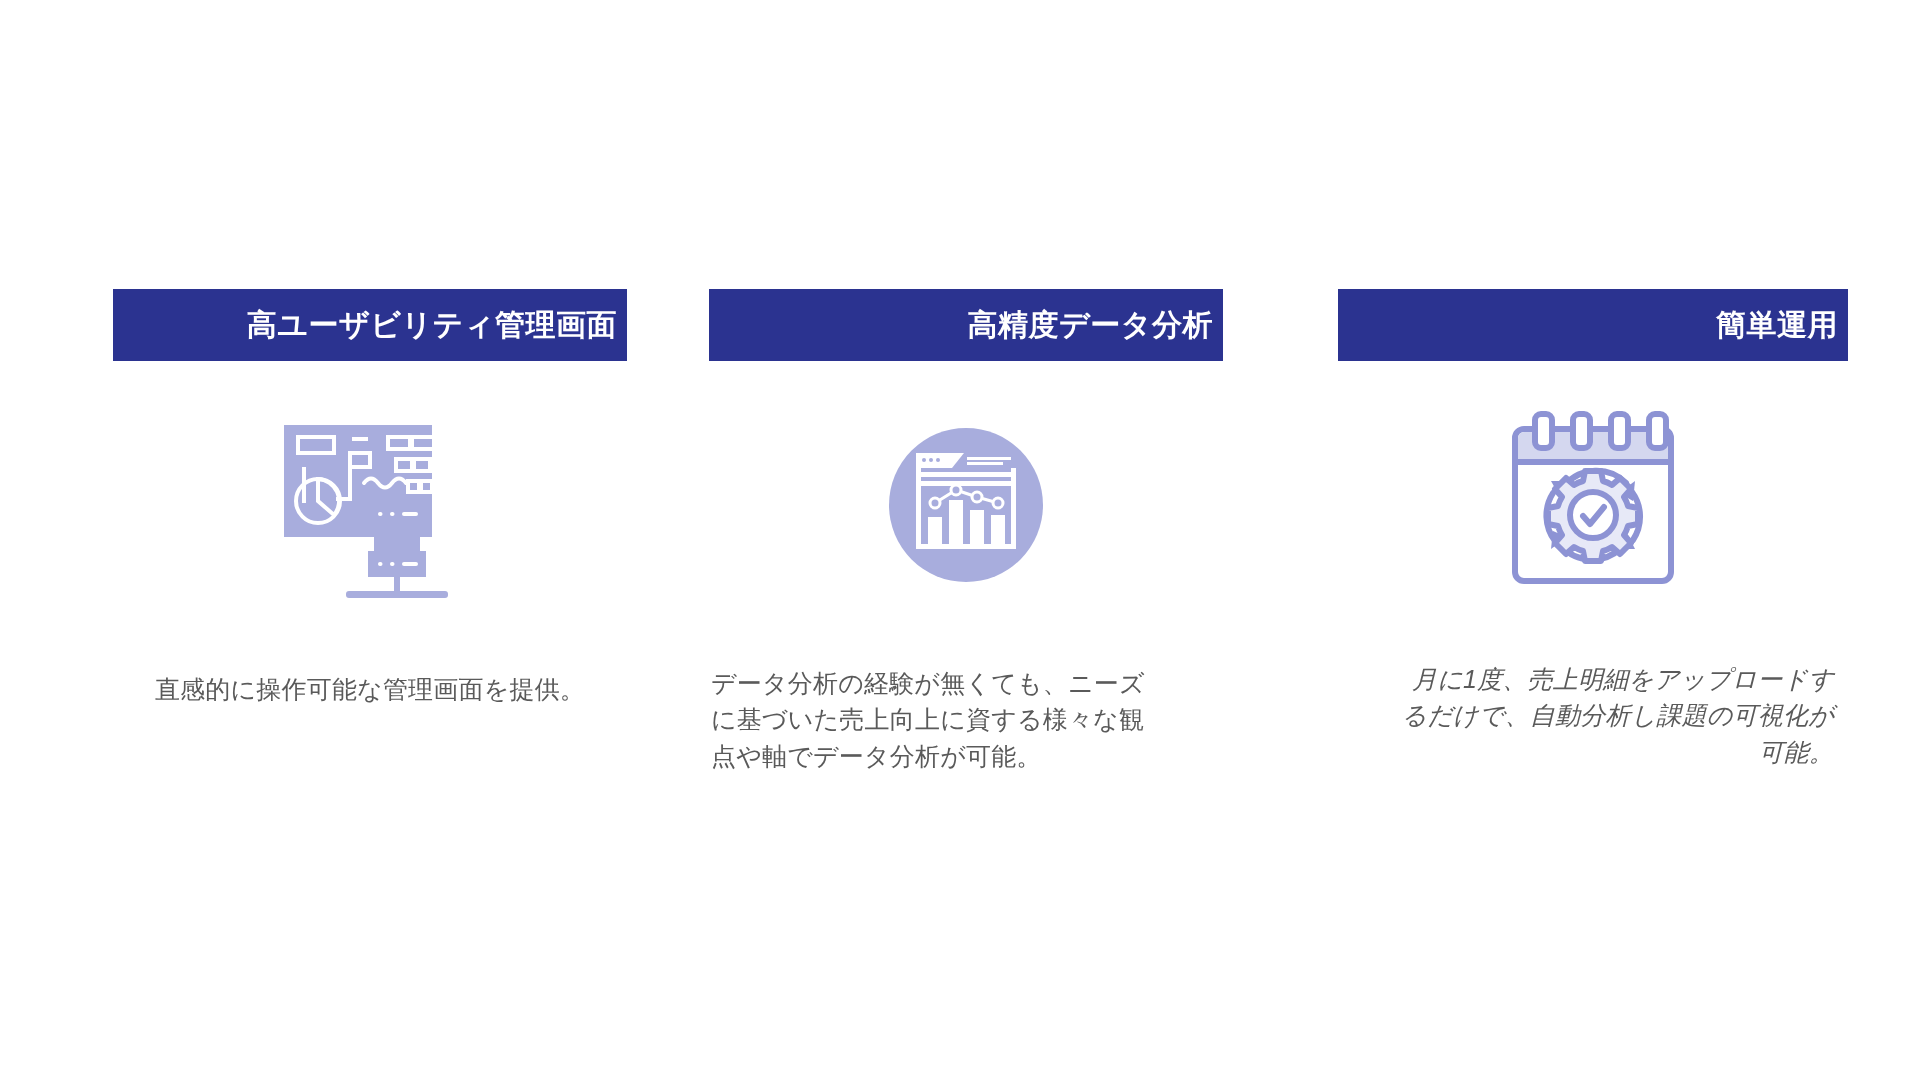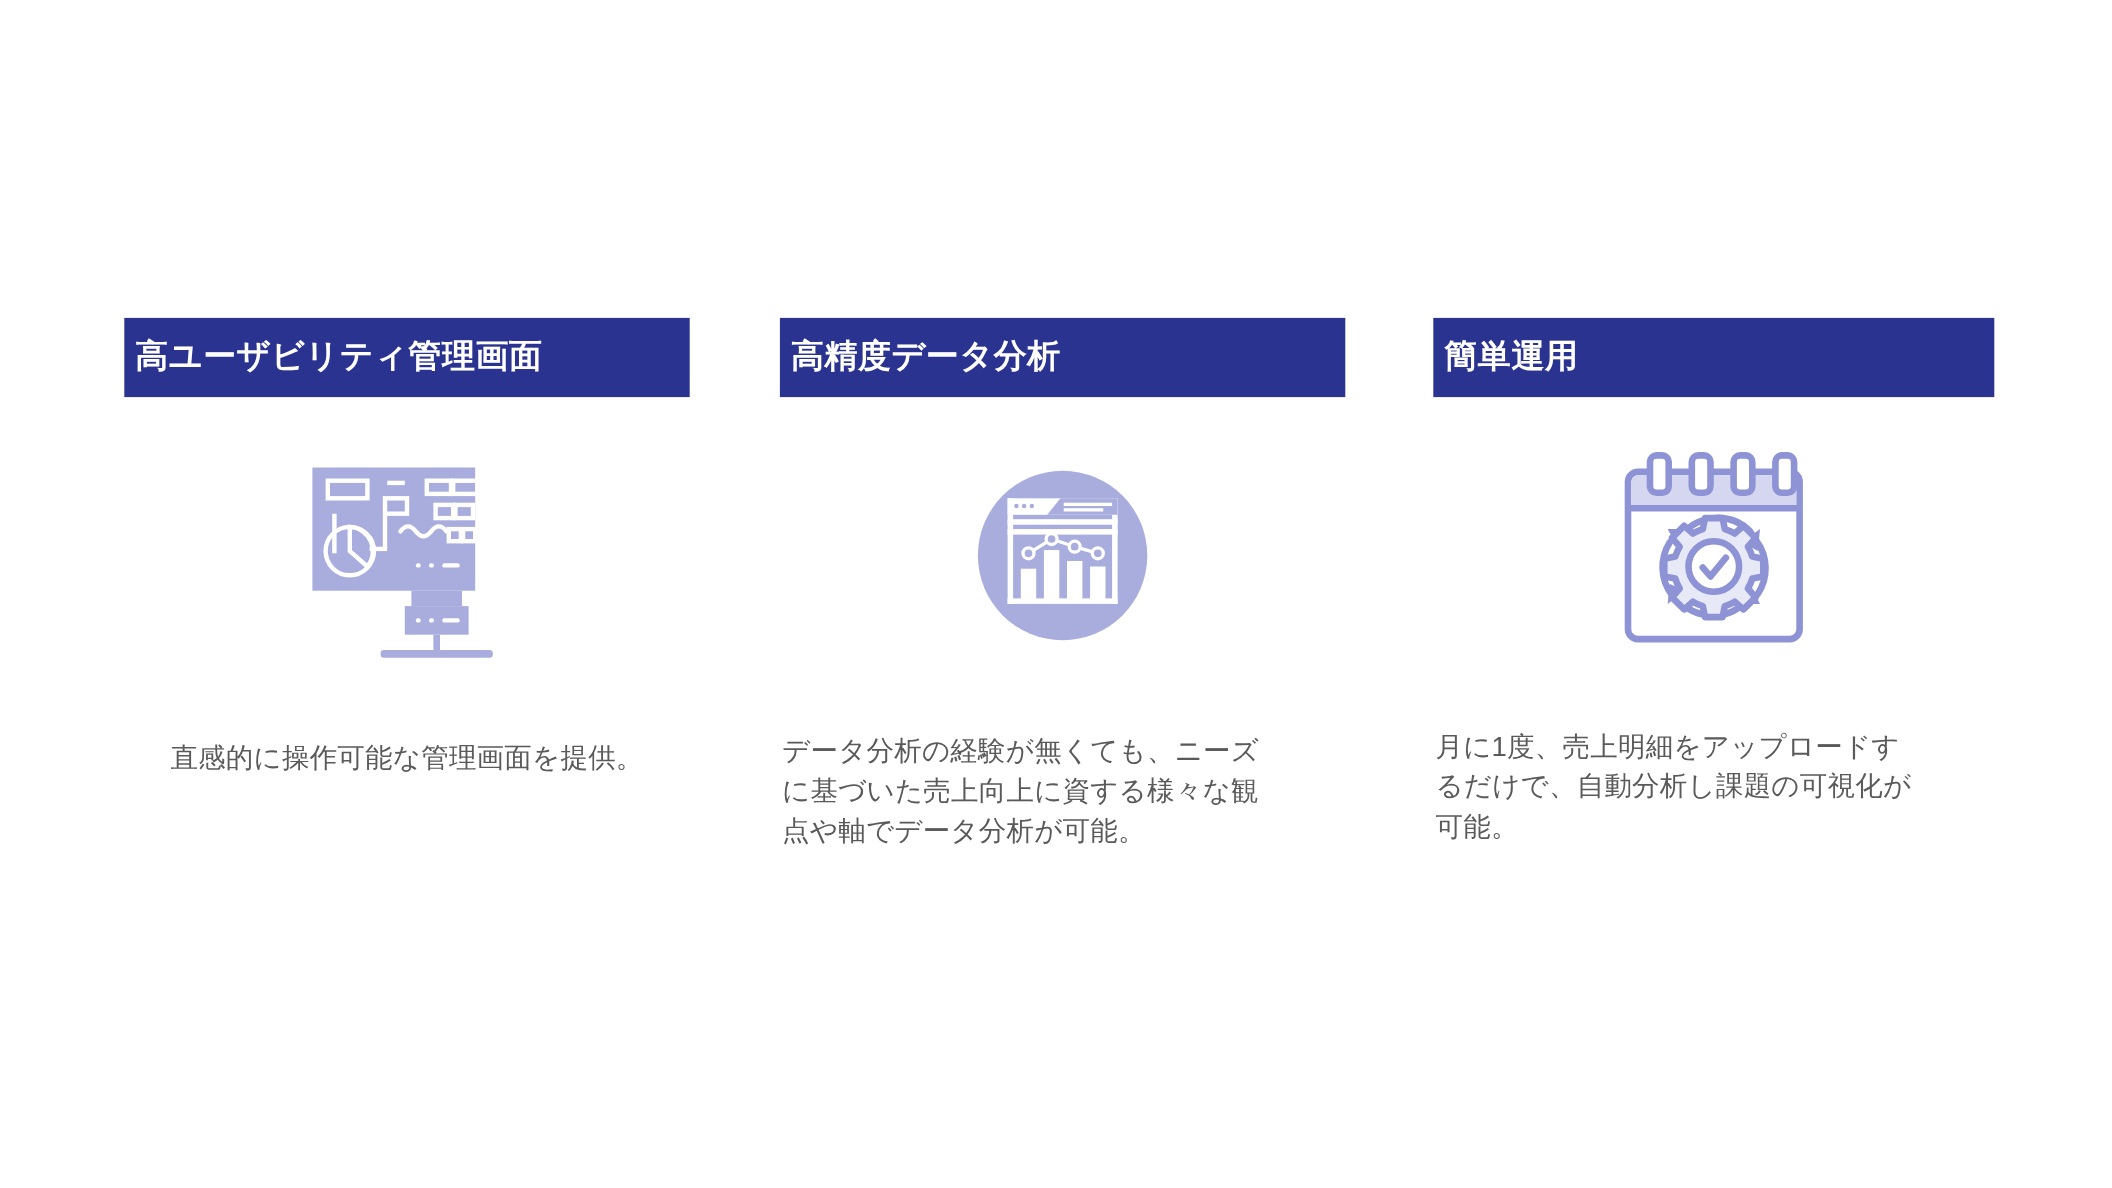--- a/index.html
+++ b/index.html
@@ -23,30 +23,30 @@
     background: #ffffff;
   }
 
   
   .card {
     position: absolute;
     top: 289px;
   }
   .card-1 { left: 113px;  width: 514px; }
   .card-2 { left: 709px;  width: 514px; }
-  .card-3 { left: 1303px; width: 510px; }
+  .card-3 { left: 1338px; width: 510px; }
 
   
   .card-header {
     height: 72px;
     background: #2b3390;
     color: #ffffff;
     display: flex;
     align-items: center;
-    justify-content: flex-start;
+    justify-content: flex-end;
     box-sizing: border-box;
     padding: 0 10px;
   }
   .card-header-title {
     font-size: 30px;
     font-weight: bold;
     letter-spacing: 0.5px;
     line-height: 1;
     white-space: nowrap;
   }
@@ -75,23 +75,24 @@
   .card-1 .card-body {
     text-align: center;
     padding: 0 4px;
   }
   .card-2 .card-body {
     text-align: left;
     padding-left: 2px;
     padding-right: 8px;
   }
   .card-3 .card-body {
-    text-align: left;
+    text-align: right;
     padding-left: 2px;
     padding-right: 14px;
+    font-style: italic;
   }
 </style>
 </head>
 <body>
 
 <div class="board">
 
   <div class="card card-1">
 
     <div class="card-header">

